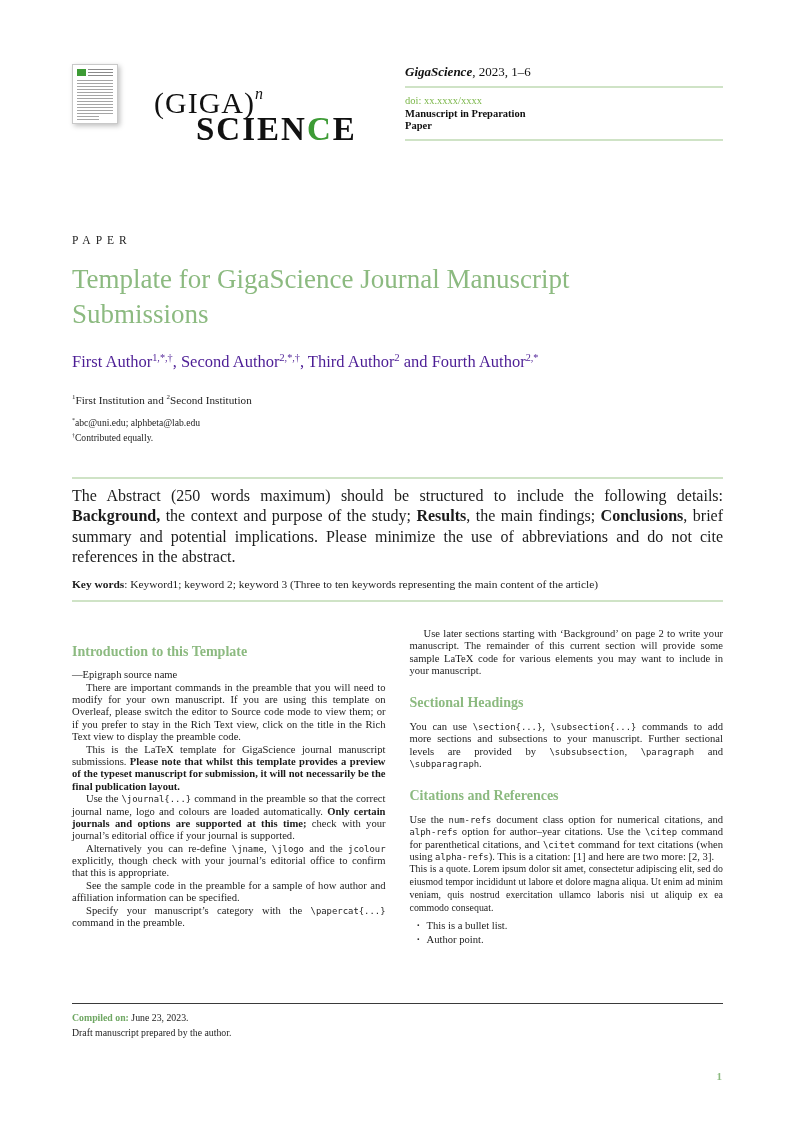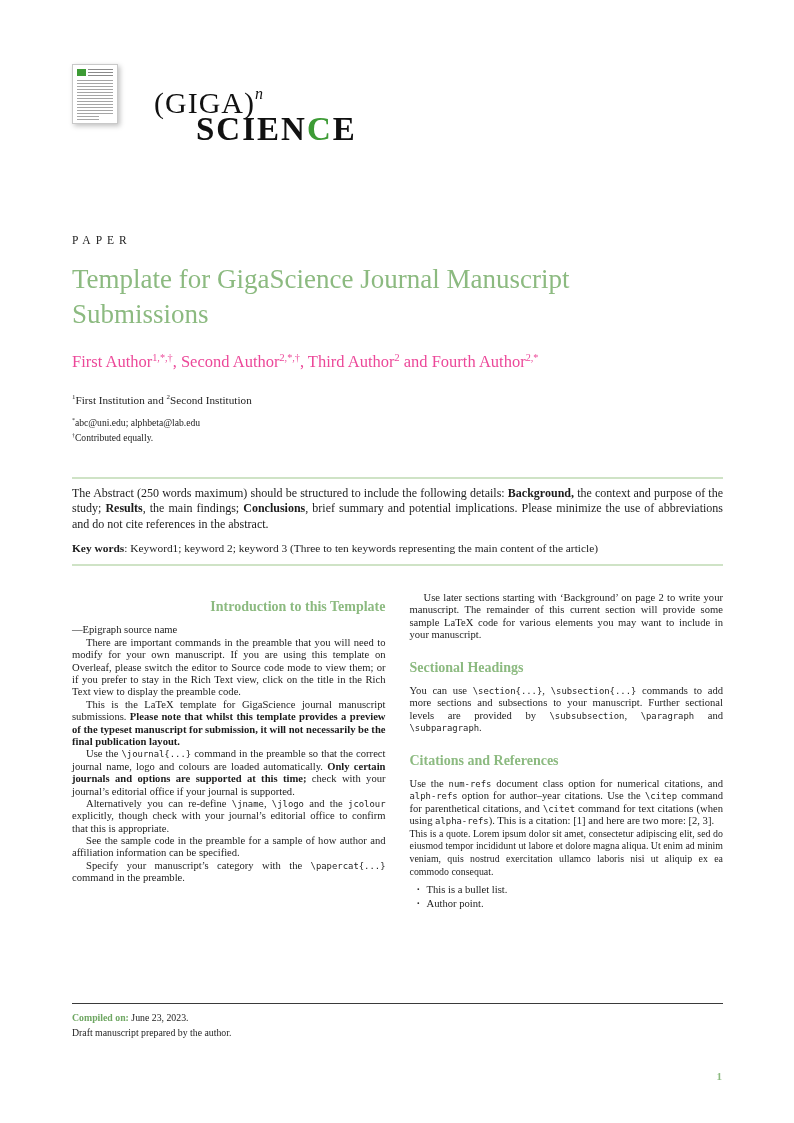--- a/index.html
+++ b/index.html
@@ -41,36 +41,36 @@
   .header-right { margin-left: auto; width: 318px; }
   .journal-line { font-size: 13px; padding-bottom: 6px; border-bottom: 2px solid #cfe3c6; color: #111; }
   .jname { font-weight: 700; font-style: italic; }
   .meta { padding: 6px 0 7px; border-bottom: 2px solid #cfe3c6; }
   .doi { color: #7ab648; font-size: 10.5px; margin: 1px 0 2px; }
   .status-line, .category-line { font-weight: 700; font-size: 10.5px; margin: 1px 0; color: #111; }
 
   
   .kicker { margin-top: 88px; font-size: 11.5px; letter-spacing: 5px; color: #222; }
   .title { margin-top: 16px; font-size: 27px; line-height: 1.3; color: #8cba80; }
-  .authors { margin-top: 20px; font-size: 16.5px; color: #ec4899; }
+  .authors { margin-top: 20px; font-size: 16.5px; color: #4c1d95; }
   .authors sup, .affils sup, .fnotes sup { font-size: 62%; }
   .affils { margin-top: 22px; font-size: 11.2px; }
   .fnotes { margin-top: 10px; font-size: 9.6px; line-height: 1.5; }
 
   
   .abstract { margin-top: 32px; border-top: 2px solid #cfe3c6; border-bottom: 2px solid #cfe3c6; padding: 7px 0 10px; }
   .abstract-heading { color: #8cba80; font-size: 14.5px; font-weight: 700; margin-bottom: 5px; }
-  .abstract-body { font-size: 12px; line-height: 1.28; text-align: justify; }
+  .abstract-body { font-size: 16px; line-height: 1.28; text-align: justify; }
   .keywords { margin-top: 10px; font-size: 11.4px; }
 
   
   .columns { display: flex; gap: 24px; margin-top: 26px; }
   .col { width: 313.5px; font-size: 10.6px; line-height: 1.17; text-align: justify; color: #1c1c1c; }
   .col h3 { color: #8cba80; font-size: 14px; font-weight: 700; margin: 18px 0 10px; text-align: left; line-height: 1.1; }
-  .col h3.first { margin-top: 7px; text-align: right; }
+  .col h3.first { margin-top: 16px; }
   .col p { margin: 0; }
   .indent { text-indent: 14px; }
   .epigraph { font-style: italic; }
   .epigraph-source { margin: 12px 0 13px 16px; text-align: left; }
   .quote { font-size: 9.9px; line-height: 1.3; margin: 9px 4px 8px 16px; text-align: justify; }
   .bullets { list-style: none; margin: 4px 0 0 6px; }
   .bullets li { position: relative; padding-left: 11px; text-align: left; line-height: 1.35; }
   .bullets li::before { content: "\00B7"; position: absolute; left: 1px; font-weight: 700; }
 
   
@@ -101,20 +101,28 @@
         </div>
         <div class="thumb-lines"></div>
         <div class="thumb-lines-short"></div>
       </div>
 
       <div class="logo">
         <div class="logo-line1"><span>(GIGA)</span><sup class="logo-n">n</sup></div>
         <div class="logo-line2"><span>SCIEN</span><span class="science-c">C</span><span>E</span></div>
       </div>
 
+      <div class="header-right">
+        <div class="journal-line"><span class="jname">GigaScience</span><span>, 2023, 1–6</span></div>
+        <div class="meta">
+          <div class="doi">doi: xx.xxxx/xxxx</div>
+          <div class="status-line">Manuscript in Preparation</div>
+          <div class="category-line">Paper</div>
+        </div>
+      </div>
     </div>
 
     <div class="kicker">PAPER</div>
     <div class="title">
       <span style="display:block">Template for GigaScience Journal Manuscript</span>
       <span style="display:block">Submissions</span>
     </div>
     <div class="authors"><span>First Author</span><sup class="seg-sup">1,*,†</sup><span>, Second Author</span><sup class="seg-sup">2,*,†</sup><span>, Third Author</span><sup class="seg-sup">2</sup><span> and Fourth Author</span><sup class="seg-sup">2,*</sup></div>
     <div class="affils"><sup class="seg-sup">1</sup><span>First Institution and </span><sup class="seg-sup">2</sup><span>Second Institution</span></div>
     <div class="fnotes">

